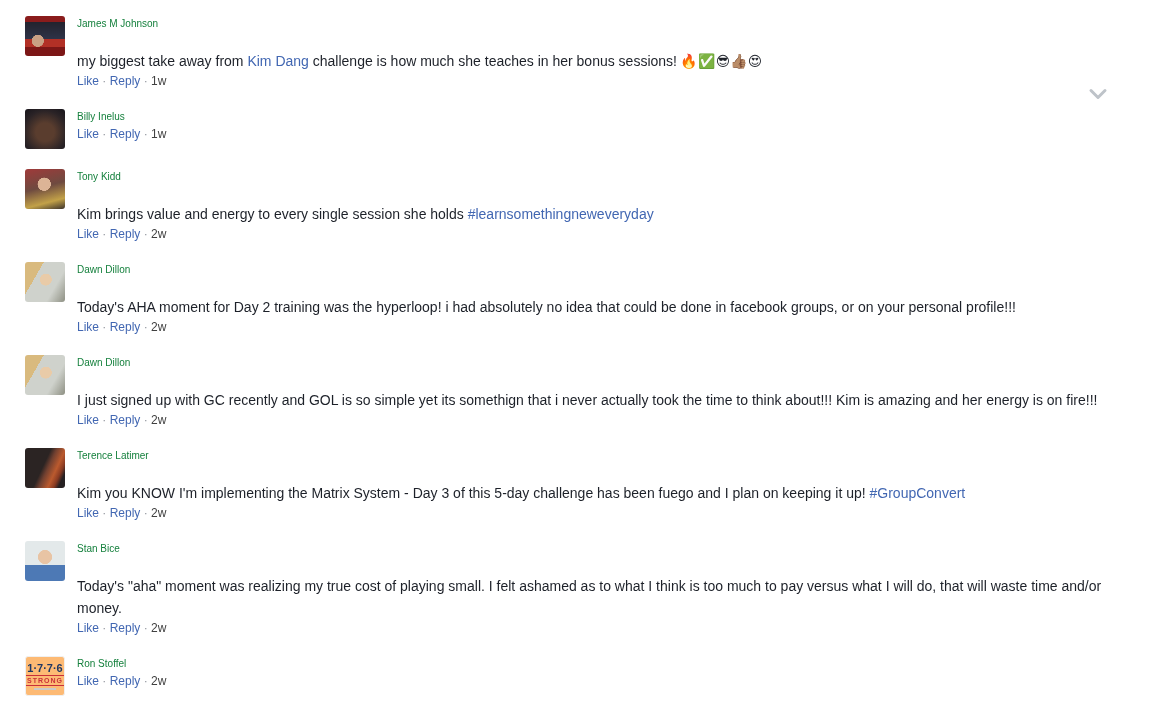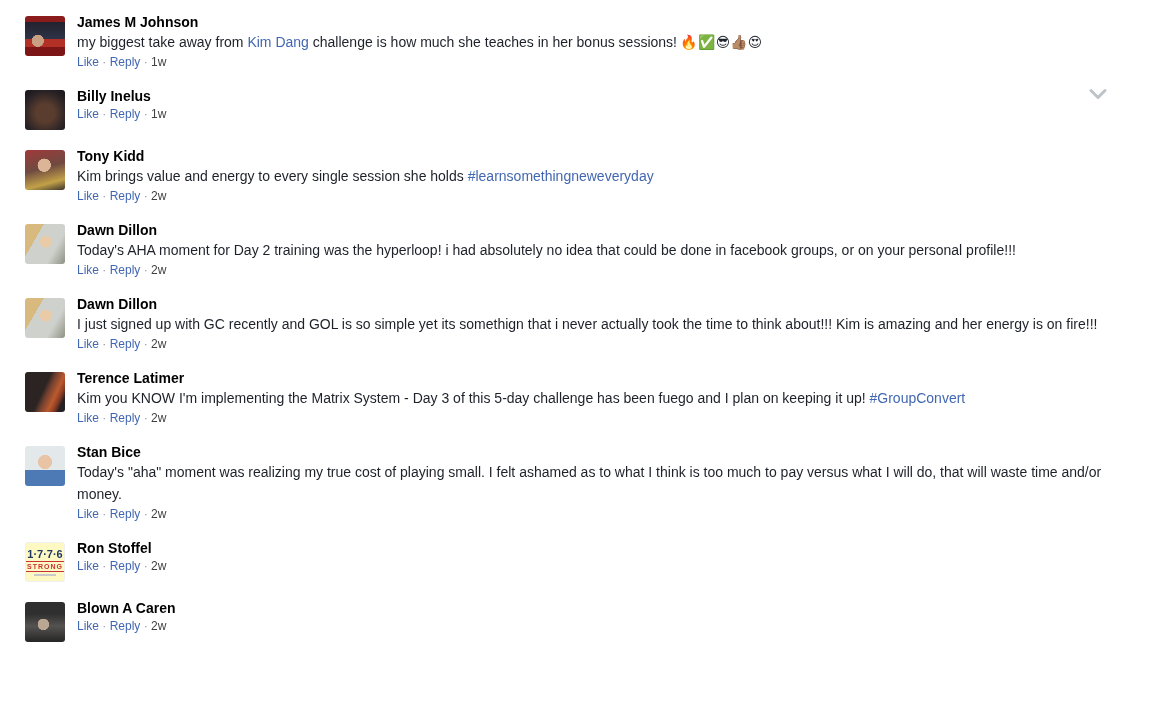--- a/index.html
+++ b/index.html
@@ -18,31 +18,31 @@
     flex: none;
     margin-right: 12px;
     margin-top: 3px;
     cursor: pointer;
     overflow: hidden;
     position: relative;
   }
   .body { flex: 1; min-width: 0; }
   .author {
     display: inline-block;
-    font-size: 14px; font-weight: bold;
-    color: #000000;
+    font-size: 10px; font-weight: normal;
+    color: #15803d;
     line-height: 17px;
     text-decoration: none;
     cursor: pointer;
   }
   .text {
     font-size: 14px;
     color: #1d2129;
     line-height: 22px;
-    margin-top: 0;
+    margin-top: 18px;
   }
   .inline-link { color: #4267b2; text-decoration: none; cursor: pointer; }
   .footer {
     margin-top: 2px;
     font-size: 12px;
     line-height: 15px;
     color: #90949c;
   }
   .action { color: #4267b2; text-decoration: none; cursor: pointer; }
   .sep { color: #90949c; }
@@ -75,21 +75,21 @@
     background:
       radial-gradient(circle at 50% 40%, #e8c4a4 0 22%, rgba(0,0,0,0) 23%),
       linear-gradient(180deg, #e3e9ea 0 60%, #4d79b5 60% 100%);
   }
   .av-david {
     background:
       radial-gradient(circle at 46% 56%, #b9a693 0 18%, rgba(0,0,0,0) 19%),
       linear-gradient(180deg, #2f2f2f 0 30%, #555351 60%, #262626 100%);
   }
   .av-ron {
-    background: #fef9c3;
+    background: #fdba74;
     border: 1px solid #f0f0f0;
     box-sizing: border-box;
     display: flex; flex-direction: column; align-items: center; justify-content: center;
   }
   .ron-line1 {
     font-size: 11px; font-weight: bold; color: #1f3864; letter-spacing: 0px; line-height: 12px;
   }
   .ron-line2 {
     font-size: 7px; font-weight: bold; color: #c9303a;
     border: 1px solid #c9303a; padding: 0 2px; letter-spacing: 1px; line-height: 9px; margin-top: 1px;

